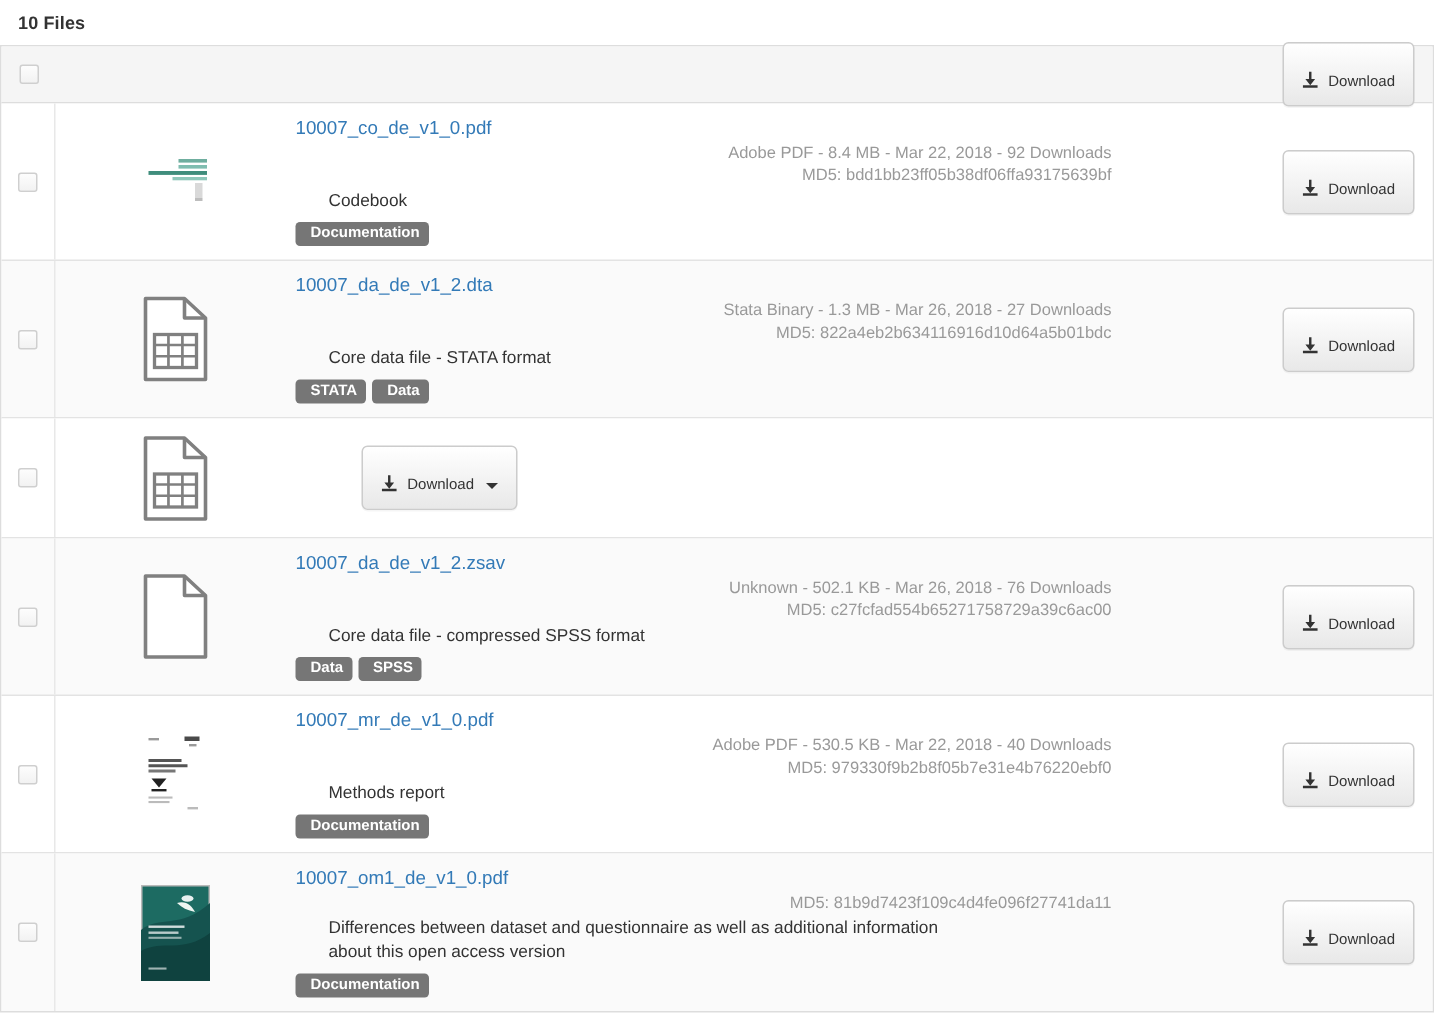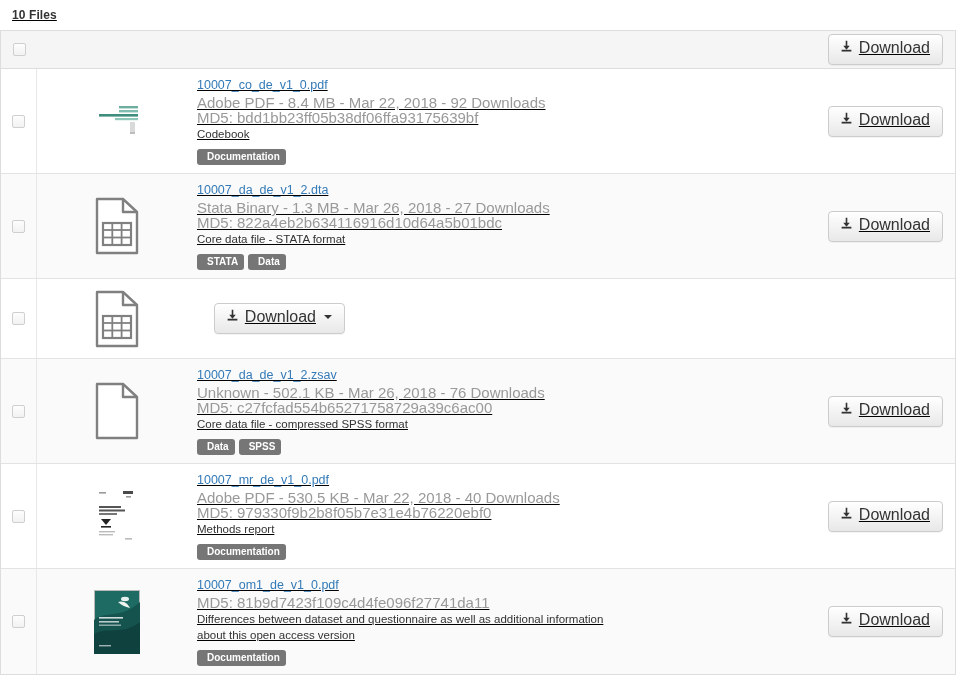--- a/index.html
+++ b/index.html
@@ -4,21 +4,21 @@
 <style>
   * { box-sizing: border-box; }
   html, body {
     margin: 0; padding: 0;
     width: 956px; height: 684px;
     background: #ffffff;
     font-family: "Liberation Sans", sans-serif;
     -webkit-font-smoothing: antialiased;
   }
 
-  .page { width: 956px; height: 684px; position: relative; overflow: hidden; text-decoration: underline; }
+  .page { width: 956px; height: 684px; position: relative; overflow: hidden; }
 
   .files-title {
     font-size: 12px;
     font-weight: bold;
     color: #333333;
     padding: 8px 0 8px 12px;
     letter-spacing: 0.1px;
   }
 
   .files-table {
@@ -114,31 +114,33 @@
     font-size: 12.5px;
     color: #337ab7;
     text-decoration: none;
     display: block;
     line-height: 17px;
     margin-bottom: 1px;
     cursor: pointer;
   }
 
   .fmeta {
-    font-size: 15px;
+    font-size: 11px;
     color: #999999;
     line-height: 15px;
     white-space: nowrap;
+    text-align: right;
   }
   .fdesc {
     font-size: 11.5px;
     color: #333333;
     line-height: 16px;
     margin-top: 1px;
     max-width: 430px;
+    margin-left: 22px;
   }
   .tags { margin-top: 5px; }
   .tag {
     display: inline-block;
     background: #767676;
     color: #ffffff;
     font-size: 10px;
     font-weight: bold;
     border-radius: 3px;
     padding: 2px 6px 3px 10px;
@@ -149,22 +151,22 @@
 
   
   .btn-dl {
     display: inline-flex;
     align-items: center;
     gap: 6px;
     background: linear-gradient(#ffffff, #e8e8e8);
     border: 1px solid #cccccc;
     border-radius: 4px;
     color: #333333;
-    font-size: 16px;
-    padding: 4px 12px 7px 11px;
+    font-size: 10px;
+    padding: 18px 12px 7px 11px;
     cursor: pointer;
     box-shadow: 0 1px 0 rgba(0,0,0,0.04);
     white-space: nowrap;
   }
   .btn-dl .lbl { line-height: 14px; }
   .caret {
     display: inline-block;
     width: 0; height: 0;
     border-left: 4px solid transparent;
     border-right: 4px solid transparent;

